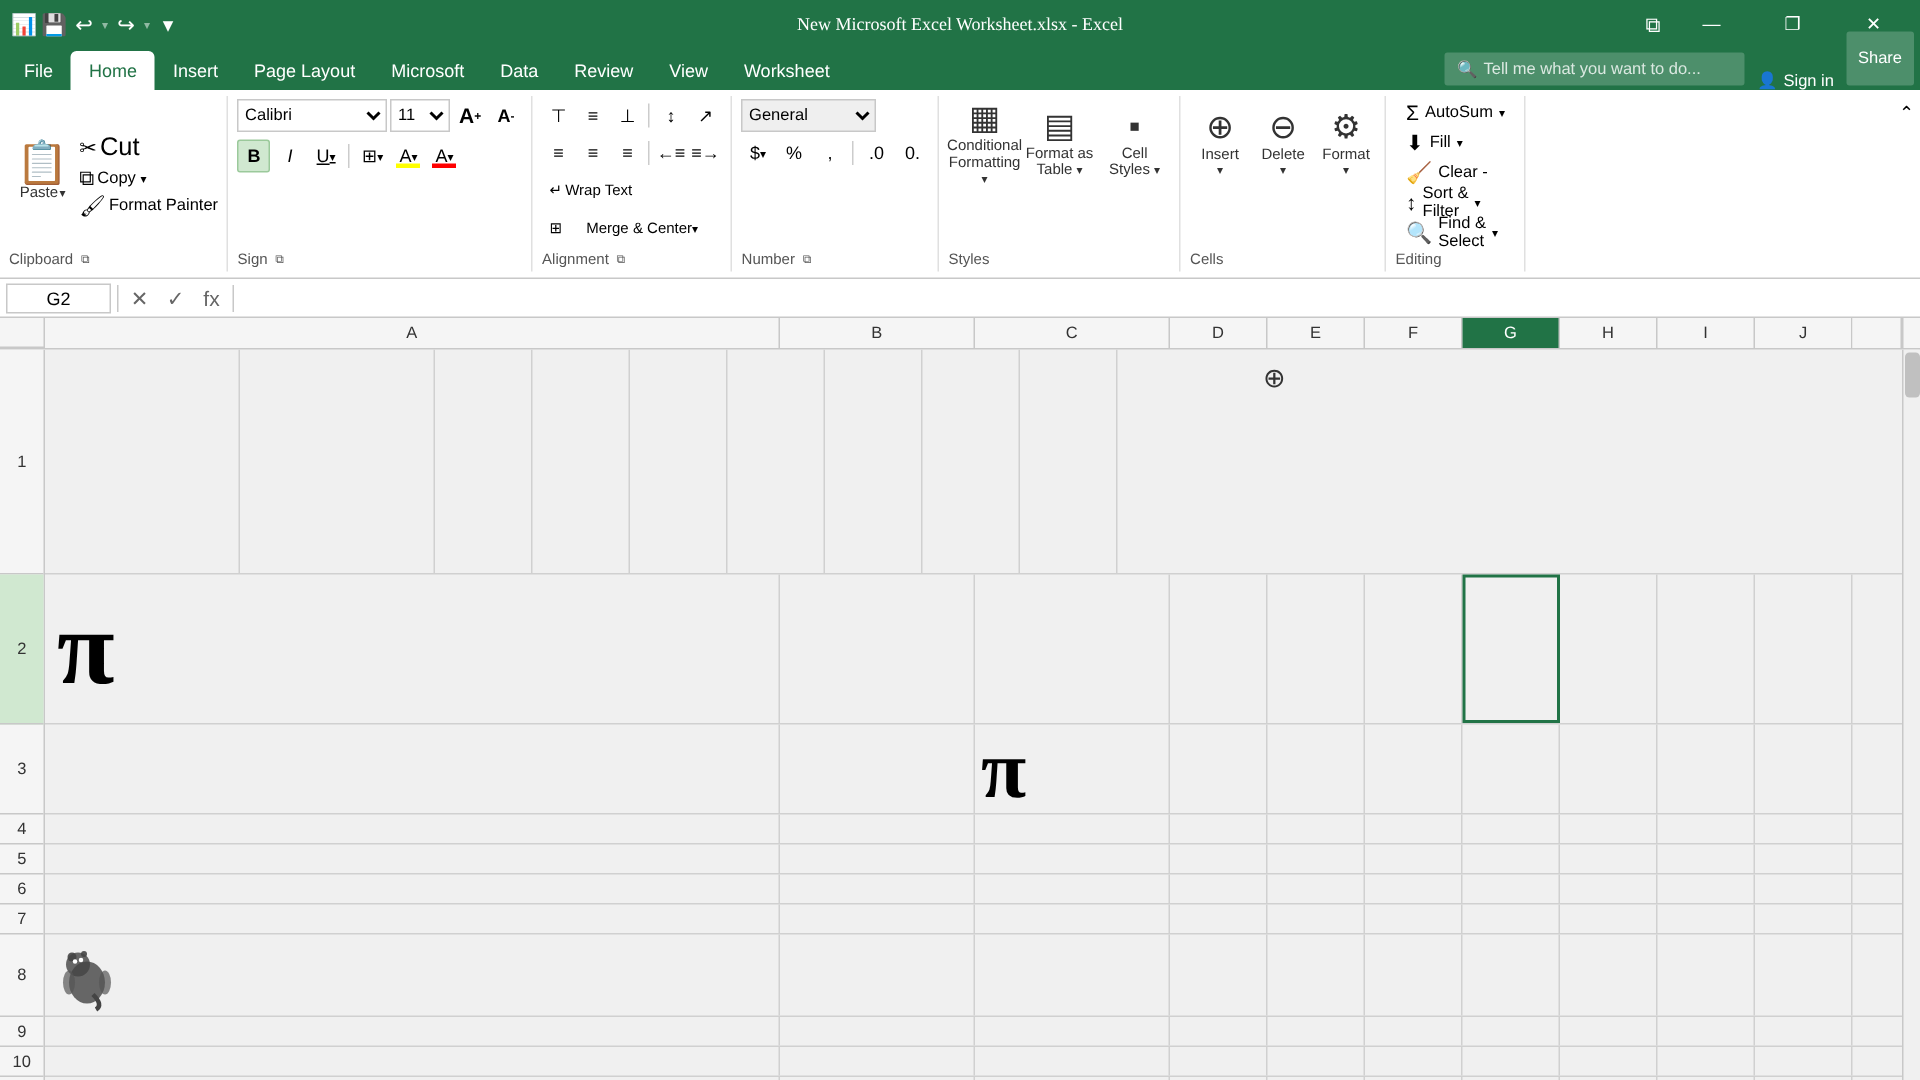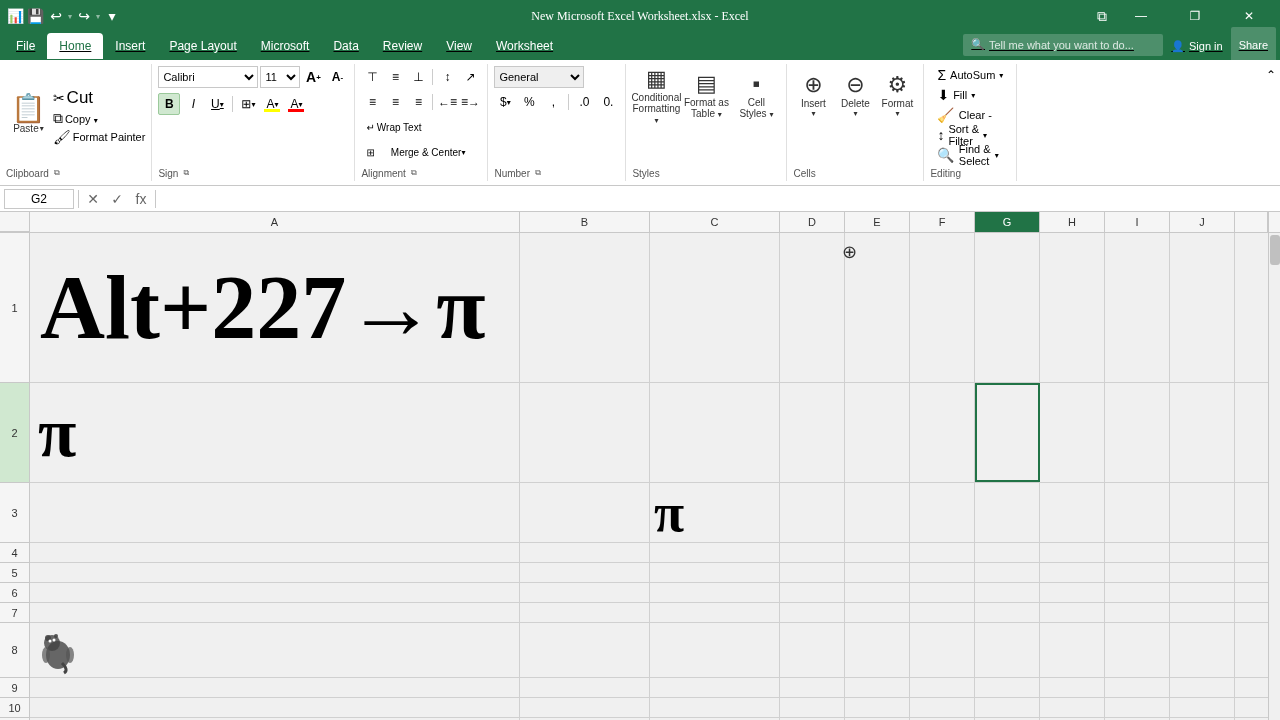--- a/index.html
+++ b/index.html
@@ -19,24 +19,23 @@
     #title-bar .left-icons { display: flex; align-items: center; gap: 4px; }
     #title-bar .title { position: absolute; left: 50%; transform: translateX(-50%); font-size: 12px; color: white; font-family: Liberation Serif, serif; }
     #title-bar .right-icons { display: flex; align-items: center; gap: 8px; margin-left: auto; }
     .title-icon { width: 16px; height: 16px; display: flex; align-items: center; justify-content: center; color: white; font-size: 14px; cursor: pointer; }
     .win-btn { width: 46px; height: 32px; display: flex; align-items: center; justify-content: center; color: white; cursor: pointer; font-size: 12px; }
 
     
     #ribbon-tabs {
       background: #217346;
       display: flex;
-      align-items: center;
+      align-items: flex-end;
       padding: 0 4px;
       height: 28px;
-      text-decoration: underline;
     }
     .ribbon-tab {
       padding: 4px 12px;
       color: white;
       font-size: 12px;
       cursor: pointer;
       border-radius: 4px 4px 0 0;
       height: 26px;
       display: flex;
       align-items: center;
@@ -632,23 +631,20 @@
       <div class="row-header" style="height:20px;">7</div>
       <div class="row-header" style="height:55px;">8</div>
       <div class="row-header" style="height:20px;">9</div>
       <div class="row-header" style="height:20px;">10</div>
       <div class="row-header" style="height:20px;">11</div>
     </div>
 
     <div id="sheet-grid" style="position:relative;flex:1;overflow:hidden;">
 
       <div class="grid-row" style="height:150px;">
-        <div class="grid-cell col-a" style="position:relative;">
-          <div style="font-size:90px;font-weight:bold;font-family:'Times New Roman',serif;padding-left:10px;line-height:150px;white-space:nowrap;">Alt+227→π</div>
-        </div>
         <div class="grid-cell col-b"></div>
         <div class="grid-cell col-c"></div>
         <div class="grid-cell col-d"></div>
         <div class="grid-cell col-e"></div>
         <div class="grid-cell col-f"></div>
         <div class="grid-cell col-g"></div>
         <div class="grid-cell col-h"></div>
         <div class="grid-cell col-i"></div>
         <div class="grid-cell col-j"></div>
         <div style="flex:1;border-right:1px solid #d0d0d0;"></div>

